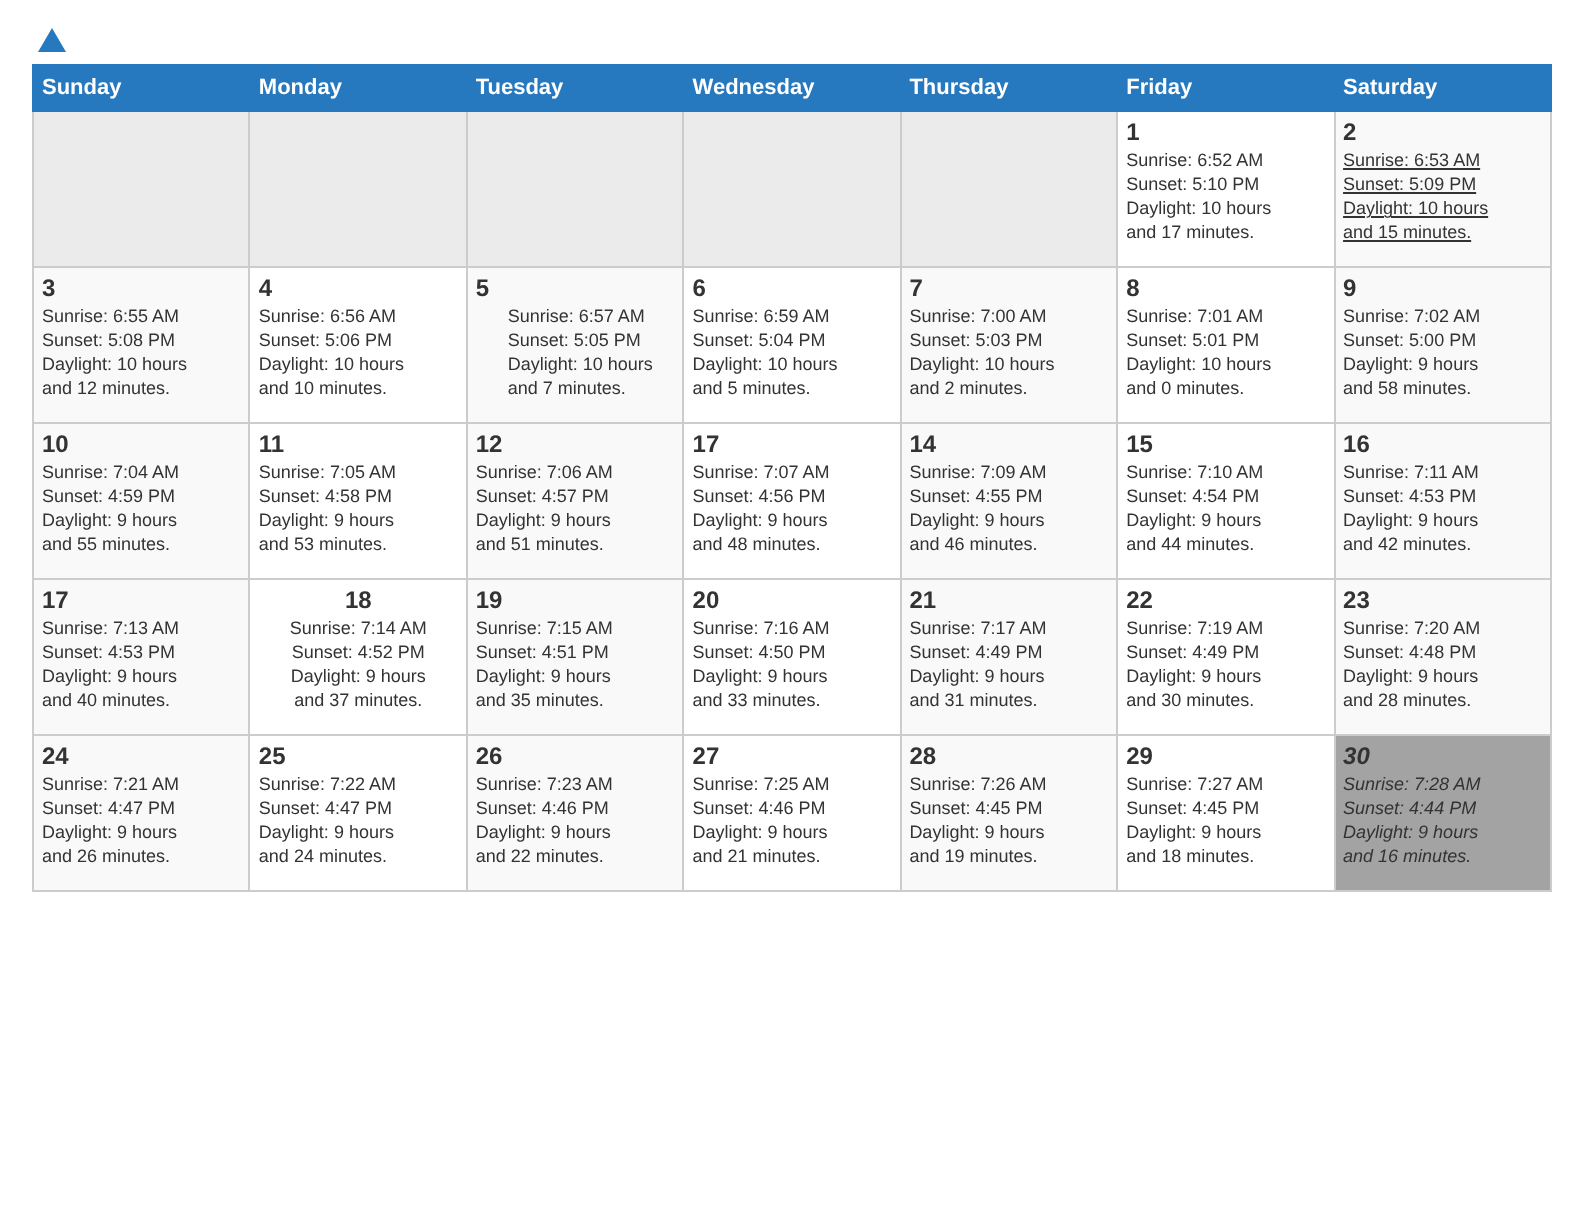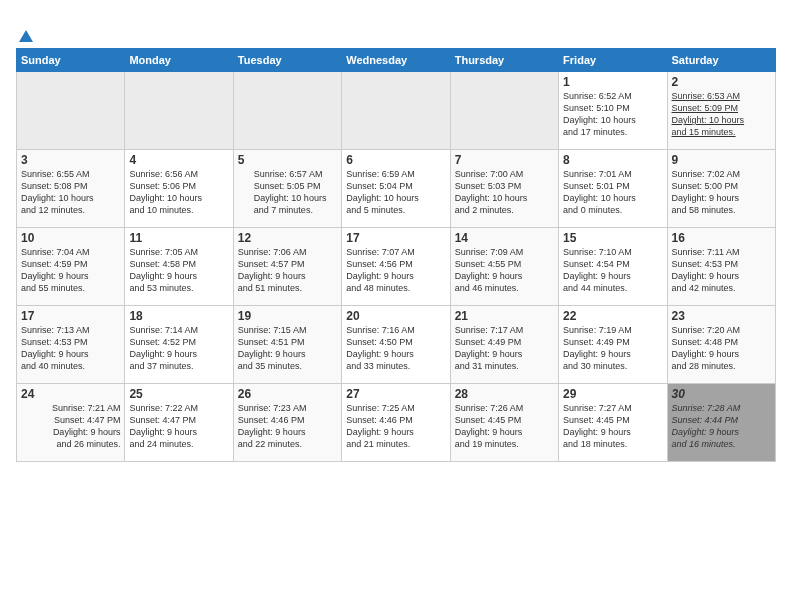--- a/index.html
+++ b/index.html
@@ -5,21 +5,21 @@
     * { margin: 0; padding: 0; box-sizing: border-box; }
     body {
       font-family: Arial, sans-serif;
       background: #fff;
       width: 792px;
       height: 612px;
       overflow: hidden;
     }
     .container {
       width: 792px;
-      padding: 28px 16px 8px 16px;
+      padding: 12px 16px 8px 16px;
     }
     .header {
       display: flex;
       justify-content: space-between;
       align-items: flex-start;
       margin-bottom: 8px;
     }
     .logo {
       display: flex;
       flex-direction: column;
@@ -239,21 +239,21 @@
           </td>
         </tr>
         <tr>
           <td style="background: rgb(249, 249, 249);">
             <span class="day-num">17</span>
             <div class="day-info" style="white-space: pre-line;">Sunrise: 7:13 AM
 Sunset: 4:53 PM
 Daylight: 9 hours
 and 40 minutes.</div>
           </td>
-          <td style="background: rgb(255, 255, 255);">
+          <td style="background: rgb(255, 255, 255); text-align: center;">
             <span class="day-num">18</span>
             <div class="day-info" style="white-space: pre-line;">Sunrise: 7:14 AM
 Sunset: 4:52 PM
 Daylight: 9 hours
 and 37 minutes.</div>
           </td>
           <td style="background: rgb(249, 249, 249);">
             <span class="day-num">19</span>
             <div class="day-info" style="white-space: pre-line;">Sunrise: 7:15 AM
 Sunset: 4:51 PM
@@ -285,21 +285,21 @@
             <span class="day-num">23</span>
             <div class="day-info" style="white-space: pre-line;">Sunrise: 7:20 AM
 Sunset: 4:48 PM
 Daylight: 9 hours
 and 28 minutes.</div>
           </td>
         </tr>
         <tr>
           <td style="background: rgb(249, 249, 249);">
             <span class="day-num">24</span>
-            <div class="day-info" style="white-space: pre-line; text-align: right;">Sunrise: 7:21 AM
+            <div class="day-info" style="white-space: pre-line;">Sunrise: 7:21 AM
 Sunset: 4:47 PM
 Daylight: 9 hours
 and 26 minutes.</div>
           </td>
           <td style="background: rgb(255, 255, 255);">
             <span class="day-num">25</span>
             <div class="day-info" style="white-space: pre-line;">Sunrise: 7:22 AM
 Sunset: 4:47 PM
 Daylight: 9 hours
 and 24 minutes.</div>

